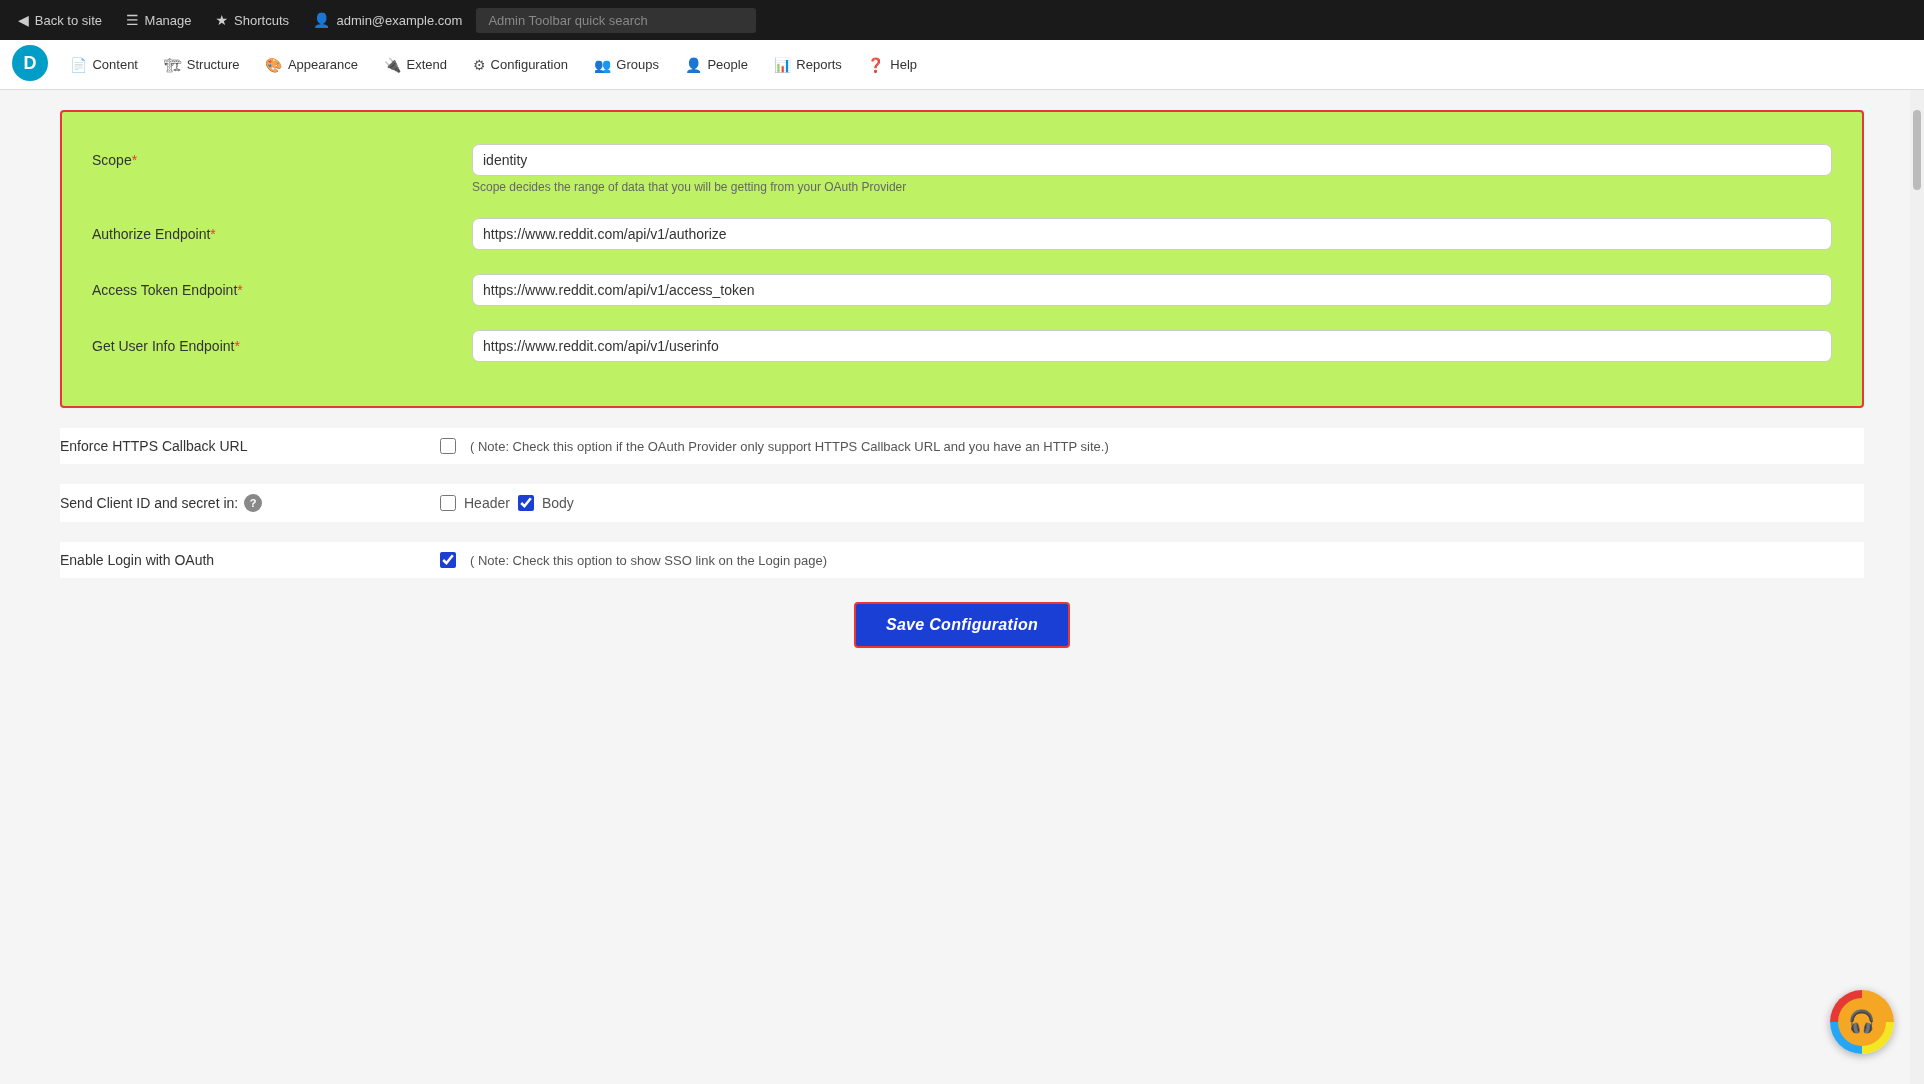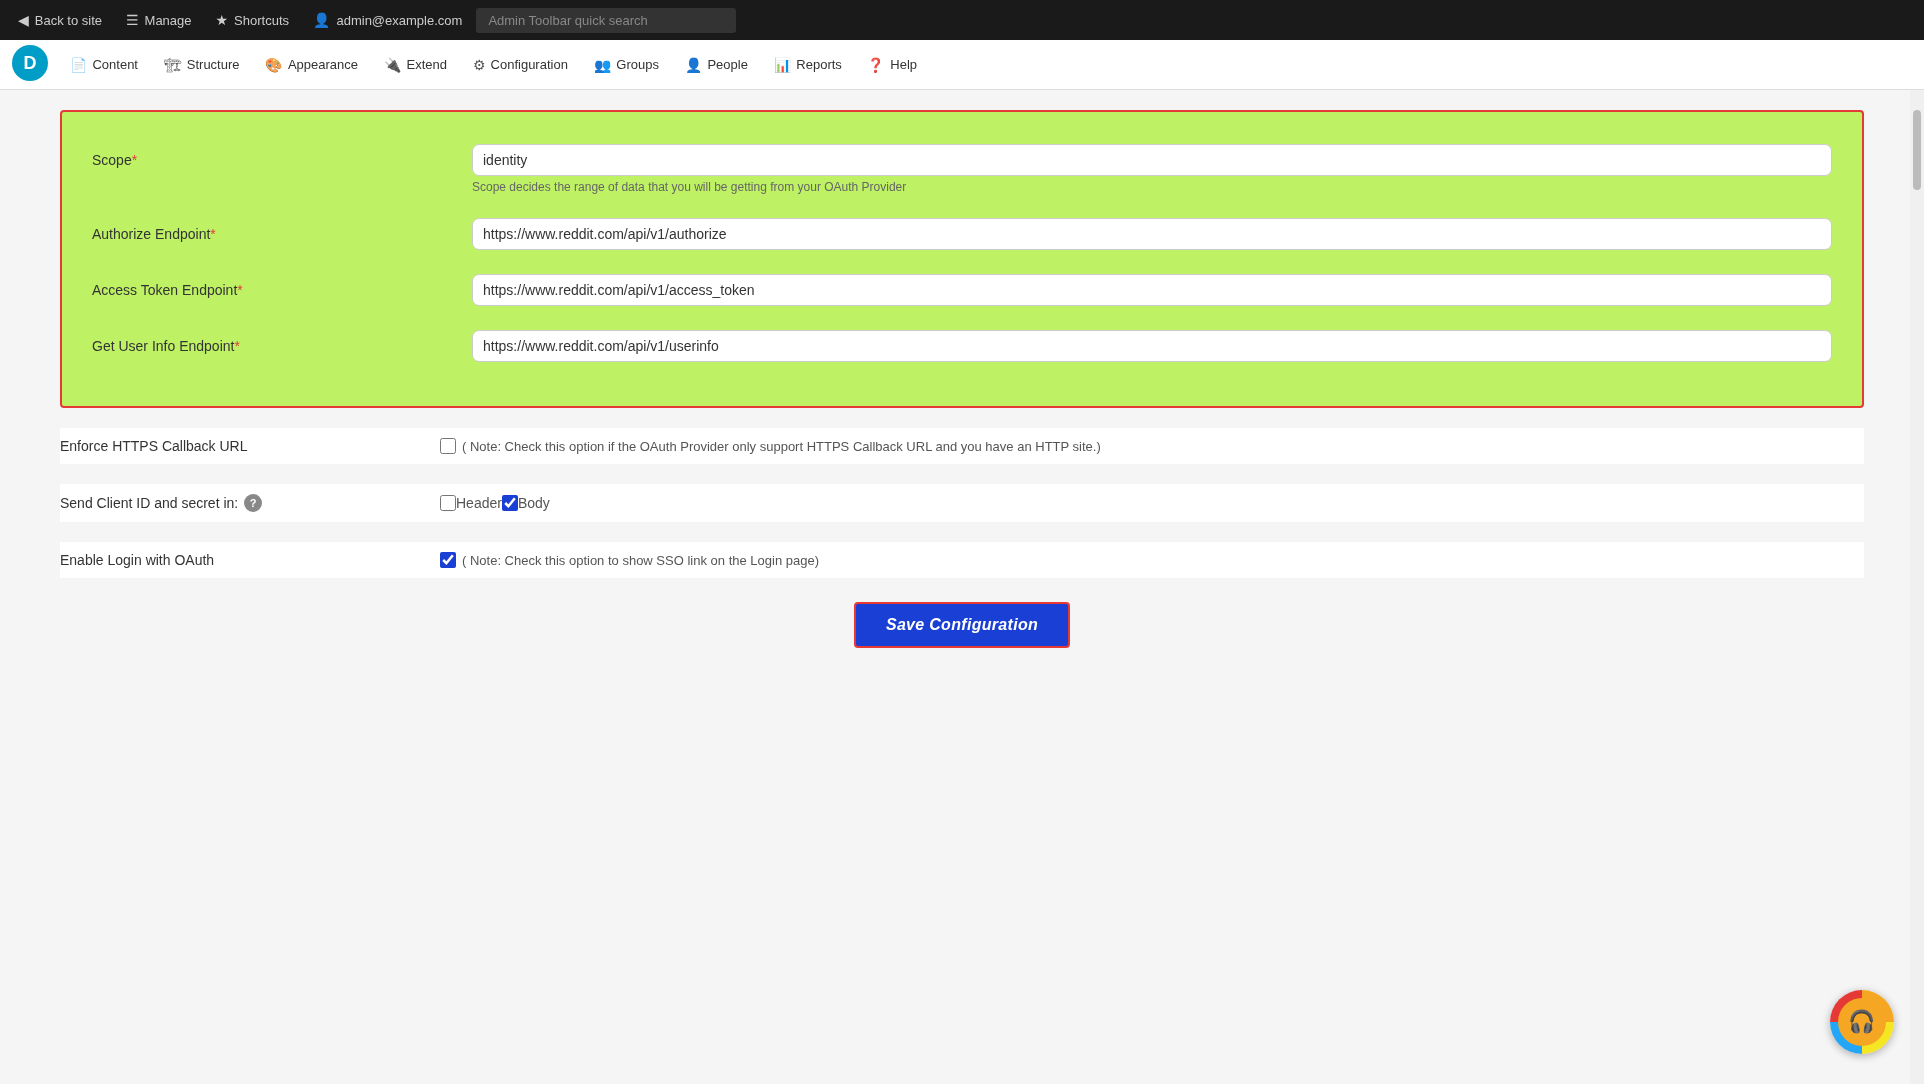--- a/index.html
+++ b/index.html
@@ -24,21 +24,21 @@
       font-size: 13px;
       border-radius: 3px;
     }
     .admin-toolbar-item .icon { font-size: 14px; }
     .toolbar-search {
       background: #333;
       border: none;
       color: #ccc;
       padding: 5px 12px;
       border-radius: 3px;
-      width: 260px;
+      width: 280px;
       font-size: 13px;
     }
     .toolbar-search::placeholder { color: #888; }
 
     
     .secondary-nav {
       background: #fff;
       border-bottom: 1px solid #ddd;
       height: 50px;
       display: flex;
@@ -126,21 +126,21 @@
       font-size: 14px;
       color: #333;
       display: flex;
       align-items: center;
       gap: 6px;
     }
 
     .checkbox-wrap {
       display: flex;
       align-items: center;
-      gap: 0;
+      gap: 8px;
       font-size: 14px;
       color: #555;
     }
     .checkbox-note {
       margin-left: 6px;
       color: #555;
       font-size: 13px;
     }
 
     input[type="checkbox"] {

